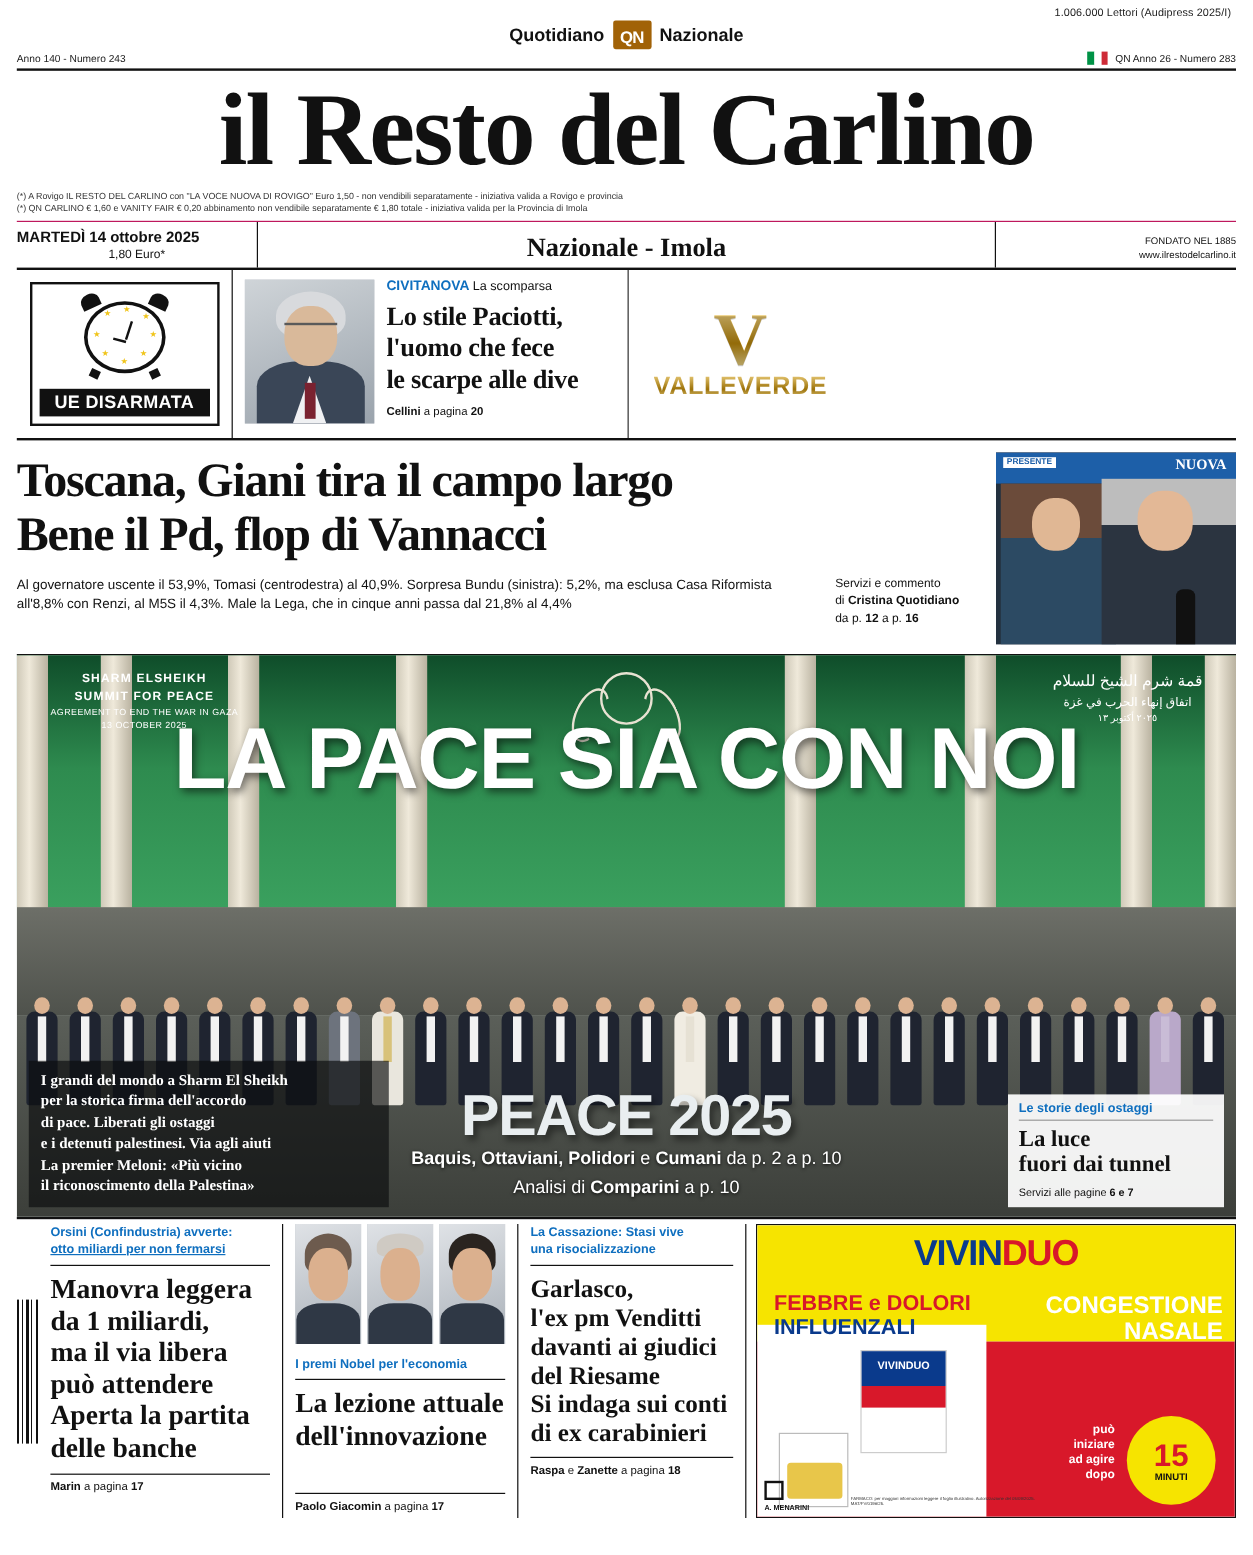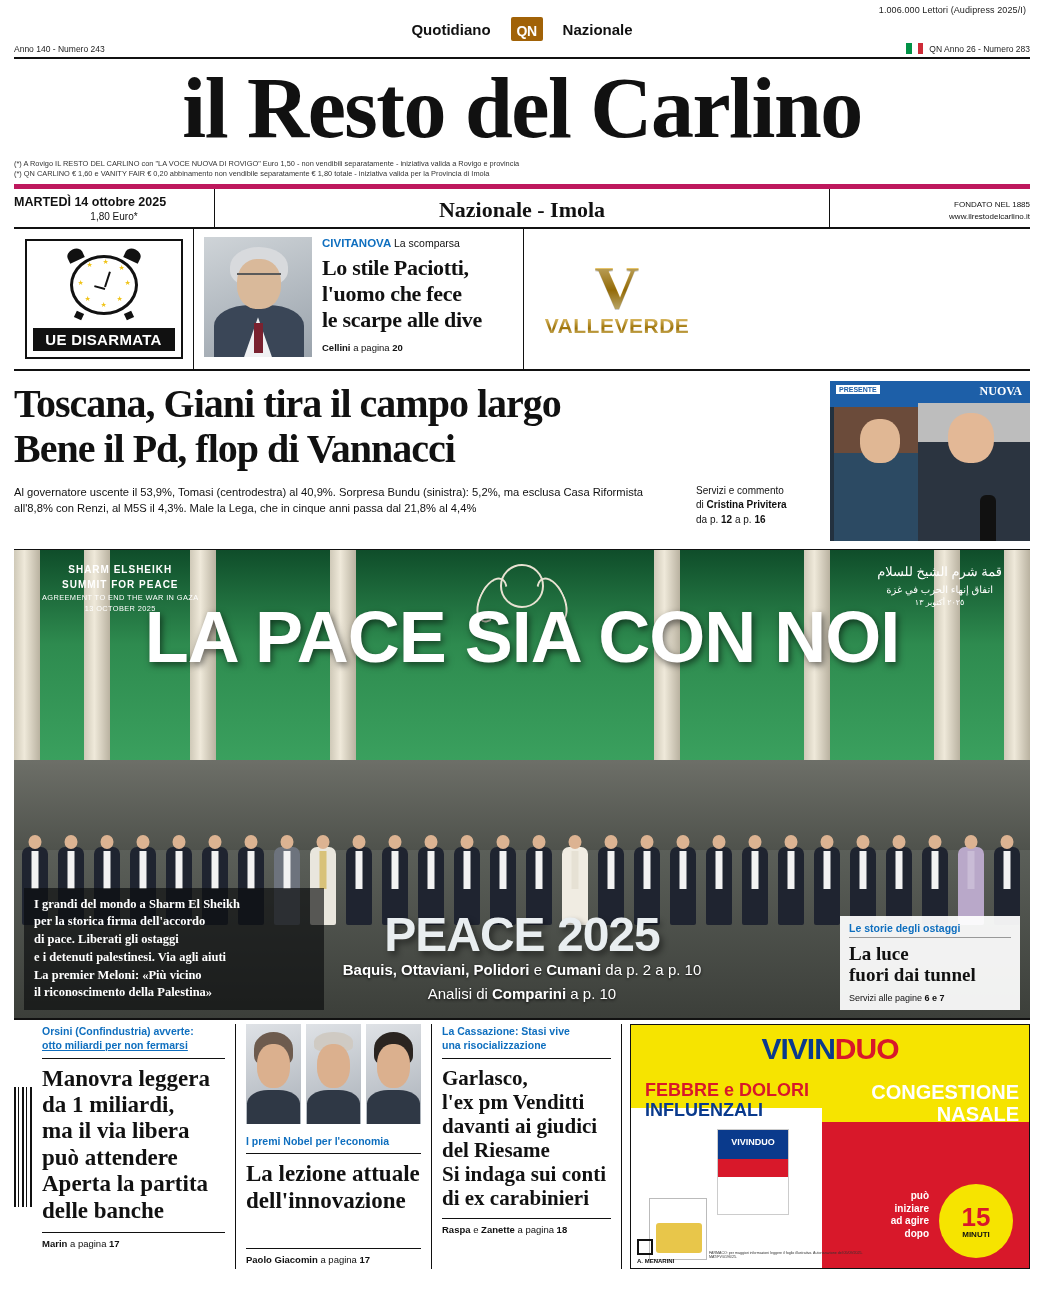--- a/index.html
+++ b/index.html
@@ -13,21 +13,21 @@
   }
   .page { width:1044px; height:1296px; position:relative; padding:0 14px; }
 
   
   .topline {
     display:flex; justify-content:flex-end; align-items:center;
     font-size:9px; color:#222; padding-top:5px; padding-right:4px; letter-spacing:.1px;
   }
   .masthead-top {
     display:flex; align-items:center; justify-content:center;
-    font-size:15px; font-weight:bold; gap:20px; margin-top:2px;
+    font-size:15px; font-weight:bold; gap:7px; margin-top:2px;
   }
   .qn-logo {
     background:#a16207; color:#fff; font-weight:bold; font-size:14px;
     padding:6px 6px 2px 6px; border-radius:2px; letter-spacing:-.5px;
   }
   .issue-row {
     display:flex; justify-content:space-between; align-items:center;
     font-size:8.5px; color:#222; margin-top:2px; border-bottom:2px solid #111; padding-bottom:3px;
   }
   .issue-right { display:flex; align-items:center; gap:6px; }
@@ -43,21 +43,21 @@
     font-family:"Liberation Serif", serif;
     font-weight:bold;
     font-size:86px;
     line-height:1.02;
     letter-spacing:-1.5px;
     margin-top:6px;
     white-space:nowrap;
   }
   .legal {
     font-size:7.4px; color:#333; line-height:1.45; margin-top:6px; padding-bottom:4px;
-    border-bottom:5px solid #be185d;
+    border-bottom:1px solid #be185d;
   }
   .dateline {
     display:flex; align-items:stretch; border-bottom:2px solid #111; height:40px;
   }
   .dateline .left { width:200px; padding-top:6px; }
   .dateline .left .d { font-size:12.5px; font-weight:bold; }
   .dateline .left .p { font-size:10px; margin-top:2px;text-align:center; }
   .dateline .mid {
     flex:1; text-align:center; font-family:"Liberation Serif", serif;
     font-size:22px; font-weight:bold; padding-top:8px;
@@ -346,21 +346,21 @@
   </div>
 
   <div class="mainhead">
     <div class="mh-left">
       <div class="mh-title">Toscana, Giani tira il campo largo</div>
       <div class="mh-title">Bene il Pd, flop di Vannacci</div>
       <div class="mh-sub">
         <div class="txt">Al governatore uscente il 53,9%, Tomasi (centrodestra) al 40,9%. Sorpresa Bundu (sinistra): 5,2%, ma esclusa Casa Riformista all'8,8% con Renzi, al M5S il 4,3%. Male la Lega, che in cinque anni passa dal 21,8% al 4,4%</div>
         <div class="byline">
           <div>Servizi e commento</div>
-          <div><span>di </span><b>Cristina Privitera</b></div>
+          <div><span>di </span><b>Cristina Quotidiano</b></div>
           <div><span>da p. </span><b>12</b><span> a p. </span><b>16</b></div>
         </div>
       </div>
     </div>
     <div class="mh-photo">
       <div class="banner">
         <span class="w">PRESENTE</span>
         <span class="g">NUOVA</span>
       </div>
       <div class="w1">

